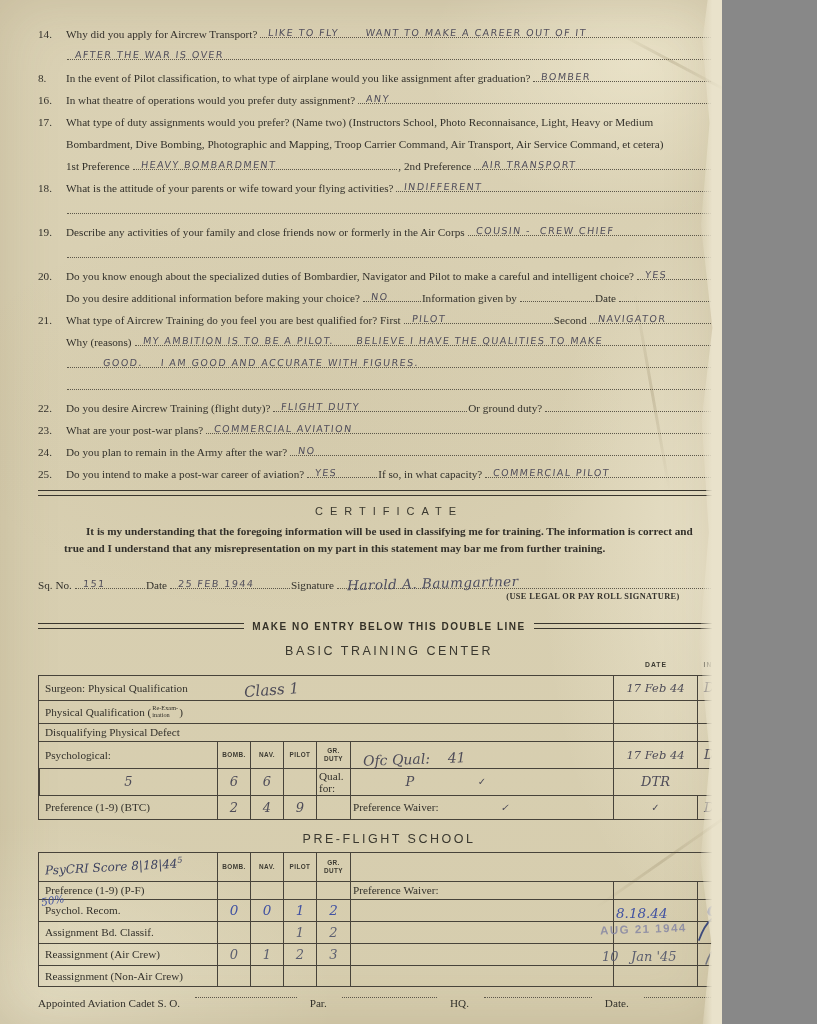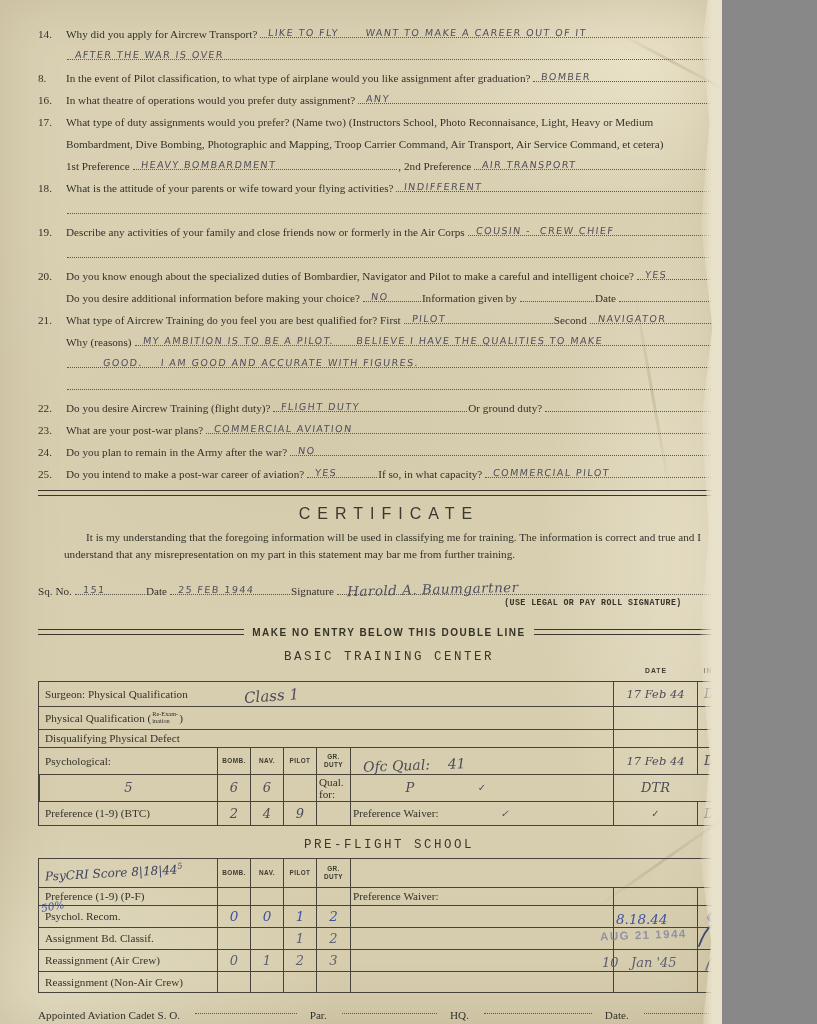--- a/index.html
+++ b/index.html
@@ -31,34 +31,34 @@
   .qtext{flex:0 0 auto;padding-right:2px;}
   .cont{padding-left:28px;}
   .fill{flex:1 1 30px;border-bottom:1.3px dotted #5c574a;position:relative;margin:0 1px 2px 1px;min-width:14px;}
   .fw55{flex:0 0 58px;} .fw120{flex:0 0 120px;} .fw70{flex:0 0 70px;}
   .hand{position:absolute;left:8px;bottom:-1px;display:inline-block;transform:skewX(-6deg);
     font-family:"DejaVu Sans",sans-serif;font-size:9.6px;letter-spacing:1.4px;color:#53505c;white-space:pre;}
   .hand.ctr{left:36px;}
 
   .rule-double{margin-top:10px;height:4px;border-top:1.6px solid #39362e;border-bottom:1.6px solid #39362e;}
   .cert-title{margin-top:9px;text-align:center;font-family:"Liberation Sans",sans-serif;
-    font-size:16px;letter-spacing:7px;color:#3a382f;}
-  .cert-body{margin:6px 26px 12px 26px;line-height:1.5;text-indent:22px;white-space:normal;}
+    font-size:11px;letter-spacing:7px;color:#3a382f;}
+  .cert-body{margin:6px 26px 12px 26px;line-height:1.5;text-indent:22px;white-space:normal;font-weight:bold;}
   .sigrow-wrap{position:relative;margin-top:14px;height:34px;}
   .sigrow{display:flex;align-items:flex-end;height:20px;white-space:nowrap;}
   .signote{position:absolute;left:410px;top:21px;width:290px;text-align:center;
-    font-size:8.3px;font-weight:bold;letter-spacing:.4px;font-family:Liberation Mono, monospace;}
+    font-size:8.3px;font-weight:bold;letter-spacing:.4px;}
   .signature{position:absolute;left:10px;bottom:-3px;font-size:13.5px;transform:rotate(-1.5deg);
     font-family:"DejaVu Serif",serif;font-style:italic;color:#4e4e60;letter-spacing:.5px;white-space:nowrap;}
 
   .divider{display:flex;align-items:center;margin-top:16px;}
   .dline{flex:1;height:4px;border-top:1.5px solid #39362e;border-bottom:1.5px solid #39362e;}
   .dtext{padding:0 8px;font-family:"Liberation Sans",sans-serif;font-weight:bold;font-size:10px;letter-spacing:1.5px;color:#353228;}
 
-  .sec-title{margin-top:12px;text-align:center;font-family:Liberation Mono, monospace;
+  .sec-title{margin-top:12px;text-align:center;font-family:Liberation Sans, sans-serif;
     font-size:12.5px;letter-spacing:2.5px;color:#3a382f;}
   .colcaps{position:relative;height:12px;margin-top:3px;font-family:"Liberation Sans",sans-serif;
     font-size:6.8px;font-weight:bold;letter-spacing:1px;color:#3c3a31;}
   .capdate{position:absolute;left:576px;width:84px;text-align:center;}
   .capinit{position:absolute;left:660px;width:42px;text-align:center;}
 
   .tbl{border:1.6px solid #47433a;margin-top:2px;}
   .trow{display:grid;grid-template-columns:178px 33px 33px 33px 34px 1fr 84px 42px;align-items:stretch;border-top:1px solid #47433a;}
   .trow:first-child{border-top:none;}
   .c{display:flex;align-items:center;border-left:1px solid #47433a;position:relative;padding:1px 2px;min-height:0;}
@@ -73,21 +73,21 @@
   .hvg{font-family:"DejaVu Serif",serif;font-style:italic;font-size:13px;color:#5d6070;}
   .entryhand{position:absolute;left:12px;bottom:1px;font-size:14px;white-space:pre;}
   .qualval{margin-left:62px;}
   .chk{font-size:10px;color:#4e4c58;}
   .scrib{position:absolute;top:-6px;left:2px;color:#4152a2;font-family:"DejaVu Serif",serif;
     font-style:italic;font-size:10.5px;transform:rotate(-10deg);}
   .stamp{position:absolute;left:-14px;top:1px;font-family:"Liberation Sans",sans-serif;font-weight:bold;
     font-size:11.5px;letter-spacing:1.5px;color:#8b8ba4;transform:rotate(-2deg);white-space:nowrap;opacity:.9;}
   .sigsvg{position:absolute;right:-4px;top:-12px;pointer-events:none;}
 
-  .footline{display:flex;align-items:center;height:24px;white-space:nowrap;margin-top:0;gap:12px;}
+  .footline{display:flex;align-items:flex-start;height:24px;white-space:nowrap;margin-top:0;gap:12px;}
   .footwrap{margin-top:10px;}
 
   
   .mstrip{position:absolute;left:804px;top:16px;width:960px;height:72px;
     transform:rotate(90deg);transform-origin:0 0;display:flex;align-items:flex-start;}
   .mfield{display:flex;flex-direction:column;}
   .mhand{height:30px;display:flex;align-items:flex-end;justify-content:center;padding-bottom:1px;
     border-bottom:1.2px solid #4a473c;
     font-family:"DejaVu Sans",sans-serif;font-size:11.5px;letter-spacing:1.5px;color:#5a5662;}
   .mhand span{display:inline-block;transform:skewX(-7deg);white-space:pre;}

